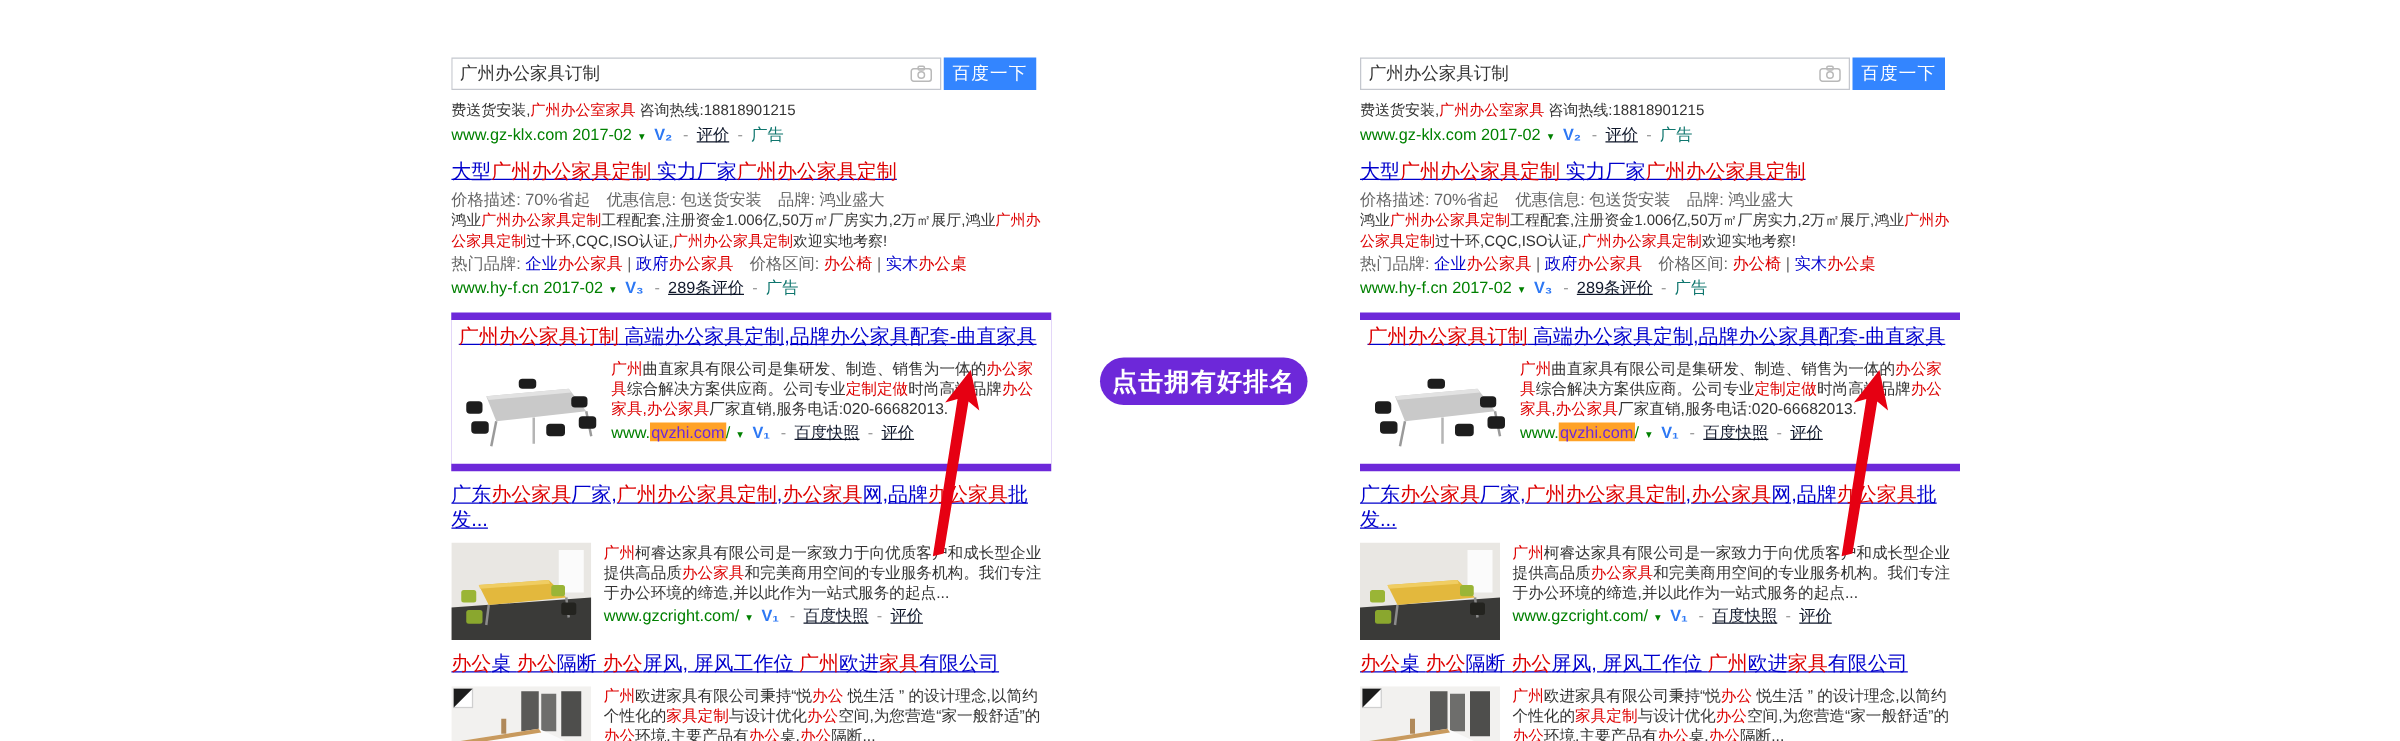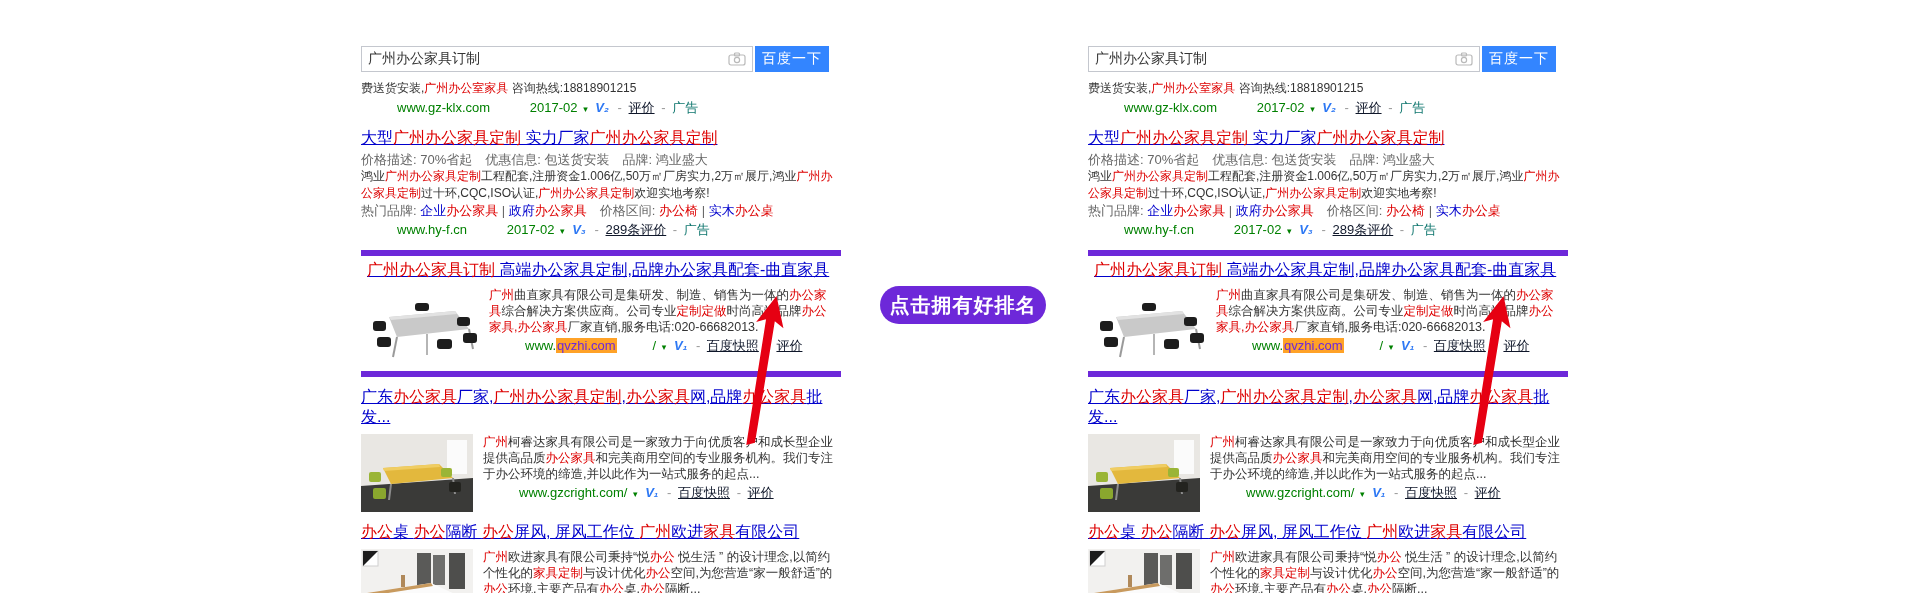--- a/index.html
+++ b/index.html
@@ -32,23 +32,23 @@
     display:inline-block;font-size:16px;line-height:20px;color:#0000cc;
     text-decoration:underline;margin-bottom:3px;cursor:pointer;
   }
   .desc{font-size:12px;line-height:17px;color:#333;}
   .attr{font-size:13px;line-height:17px;color:#666;}
   .hot{font-size:13px;line-height:17px;color:#666;}
   .seg-hl{color:#dd0000;}
   .seg-link{color:#0000cc;cursor:pointer;}
   .seg-gray{color:#666;text-align:right;}
   .url-line{font-size:13px;line-height:17px;color:#008000;margin-top:2px;white-space:nowrap;}
-  .url,.date{color:#008000;margin-left:36px;}
+  .url,.date{color:#008000;}
   .caret{color:#008000;font-size:9px;margin:0 2px;cursor:pointer;}
-  .vicon{color:#2d78f4;font-weight:bold;font-style:italic;font-size:13px;margin:0 2px;}
+  .vicon{color:#2d78f4;font-weight:bold;font-size:13px;margin:0 2px;}
   .sep{color:#999;margin:0 3px;}
   .glink{color:#0f172a;text-decoration:underline;cursor:pointer;}
   .adtag{color:#0f766e;}
   .domain-hl{background:#ffa227;color:#6d28d9;padding:0 1px;}
 
   .body-row{display:flex;margin-top:4px;}
   .thumb{flex:0 0 112px;margin-right:10px;}
   .thumb svg{display:block;}
   .r-body-text{flex:1;font-size:12.5px;line-height:16px;color:#333;}
 

